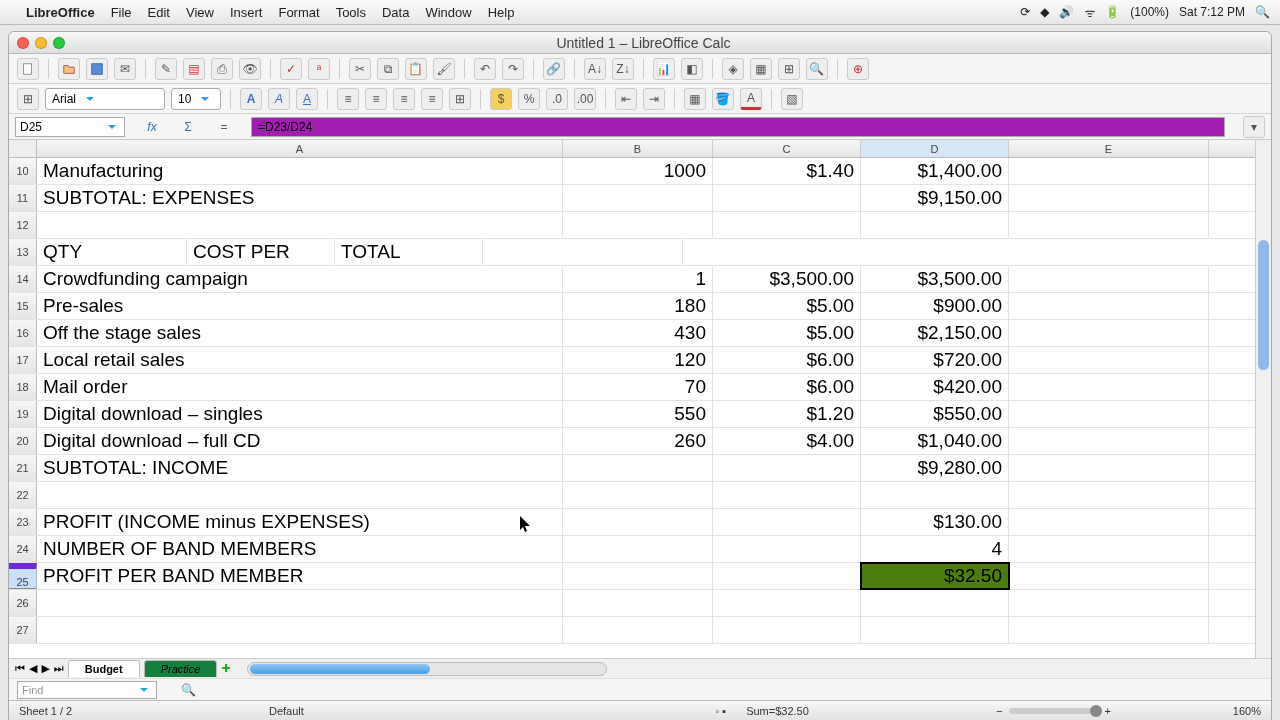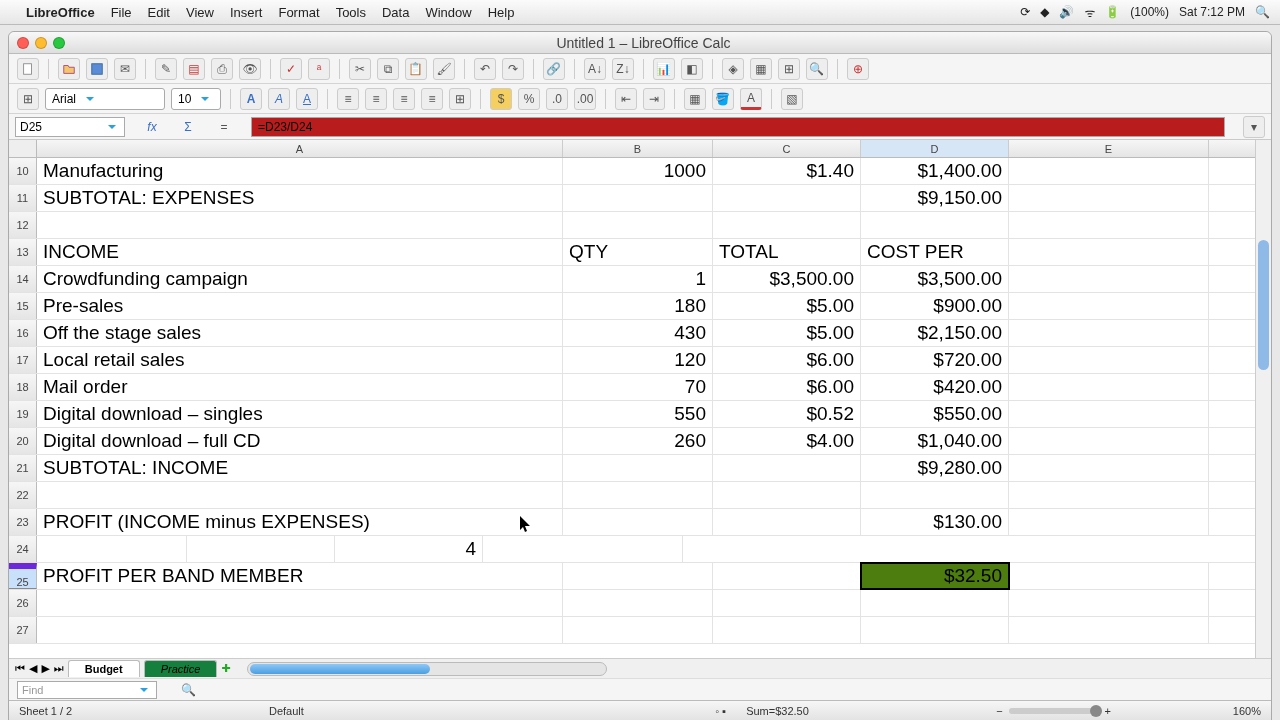--- a/index.html
+++ b/index.html
@@ -25,21 +25,21 @@
 .tbtn svg{width:14px;height:14px}
 .sep{width:1px;height:20px;background:#ccc;margin:0 3px}
 .font-select,.size-select{height:22px;border:1px solid #aaa;background:#fff;border-radius:3px;font-size:12px;padding:0 6px;display:flex;align-items:center;gap:6px}
 .font-select{width:120px}.size-select{width:50px}
 .dd{width:16px;height:16px;fill:#29a0e0}
 
 
 .formulabar{height:26px;border-bottom:1px solid #c9c9c9;display:flex;align-items:center;padding:0 6px;gap:18px;background:#f5f5f5}
 .namebox{width:110px;height:20px;border:1px solid #aaa;background:#fff;font-size:12px;display:flex;align-items:center;justify-content:space-between;padding:0 4px}
 .fxicon{width:18px;height:18px;display:flex;align-items:center;justify-content:center;color:#555}
-.formula-input{flex:1;height:20px;border:1px solid #aaa;background:#b91c1c;font-size:12px;padding:0 6px;display:flex;align-items:center}
+.formula-input{flex:1;height:20px;border:1px solid #aaa;background:#a21caf;font-size:12px;padding:0 6px;display:flex;align-items:center}
 
 
 .sheet-area{flex:1;display:flex;overflow:hidden;background:#fff}
 .grid{flex:1;position:relative;overflow:hidden}
 .colhdr{height:18px;display:flex;background:linear-gradient(#f6f6f6,#e5e5e5);border-bottom:1px solid #bbb}
 .corner{width:28px;border-right:1px solid #bbb;background:#eee}
 .ch{border-right:1px solid #ccc;text-align:center;font-size:11px;color:#444;line-height:18px}
 .rows{position:absolute;top:18px;left:0;right:0;bottom:0}
 .row{display:flex;height:27px;border-bottom:1px solid #e3e3e3}
 .rh{width:28px;background:linear-gradient(#f6f6f6,#e5e5e5);border-right:1px solid #bbb;text-align:center;font-size:11px;color:#444;line-height:27px}
@@ -261,24 +261,23 @@
           <div class="row">
             <div class="rh">12</div>
             <div class="cell cA"></div>
             <div class="cell cB"></div>
             <div class="cell cC"></div>
             <div class="cell cD"></div>
             <div class="cell cE"></div>
           </div>
           <div class="row">
             <div class="rh">13</div>
-            <div class="cell cA">INCOME</div>
             <div class="cell cB hdrtext">QTY</div>
+            <div class="cell cC hdrtext">COST PER</div>
             <div class="cell cD hdrtext">TOTAL</div>
-            <div class="cell cC hdrtext">COST PER</div>
             <div class="cell cE hdrtext"></div>
           </div>
           <div class="row">
             <div class="rh">14</div>
             <div class="cell cA">Crowdfunding campaign</div>
             <div class="cell cB">1</div>
             <div class="cell cC">$3,500.00</div>
             <div class="cell cD">$3,500.00</div>
             <div class="cell cE"></div>
           </div>
@@ -311,21 +310,21 @@
             <div class="cell cA">Mail order</div>
             <div class="cell cB">70</div>
             <div class="cell cC">$6.00</div>
             <div class="cell cD">$420.00</div>
             <div class="cell cE"></div>
           </div>
           <div class="row">
             <div class="rh">19</div>
             <div class="cell cA">Digital download – singles</div>
             <div class="cell cB">550</div>
-            <div class="cell cC">$0.52</div>
+            <div class="cell cC">$1.20</div>
             <div class="cell cD">$550.00</div>
             <div class="cell cE"></div>
           </div>
           <div class="row">
             <div class="rh">20</div>
             <div class="cell cA">Digital download – full CD</div>
             <div class="cell cB">260</div>
             <div class="cell cC">$4.00</div>
             <div class="cell cD">$1,040.00</div>
             <div class="cell cE"></div>
@@ -349,20 +348,21 @@
           <div class="row">
             <div class="rh">23</div>
             <div class="cell cA">PROFIT (INCOME minus EXPENSES)</div>
             <div class="cell cB"></div>
             <div class="cell cC"></div>
             <div class="cell cD">$130.00</div>
             <div class="cell cE"></div>
           </div>
           <div class="row">
             <div class="rh">24</div>
+            <div class="cell cA">NUMBER OF BAND MEMBERS</div>
             <div class="cell cB"></div>
             <div class="cell cC"></div>
             <div class="cell cD">4</div>
             <div class="cell cE"></div>
           </div>
           <div class="row">
             <div class="rh selected">25</div>
             <div class="cell cA">PROFIT PER BAND MEMBER</div>
             <div class="cell cB"></div>
             <div class="cell cC"></div>

